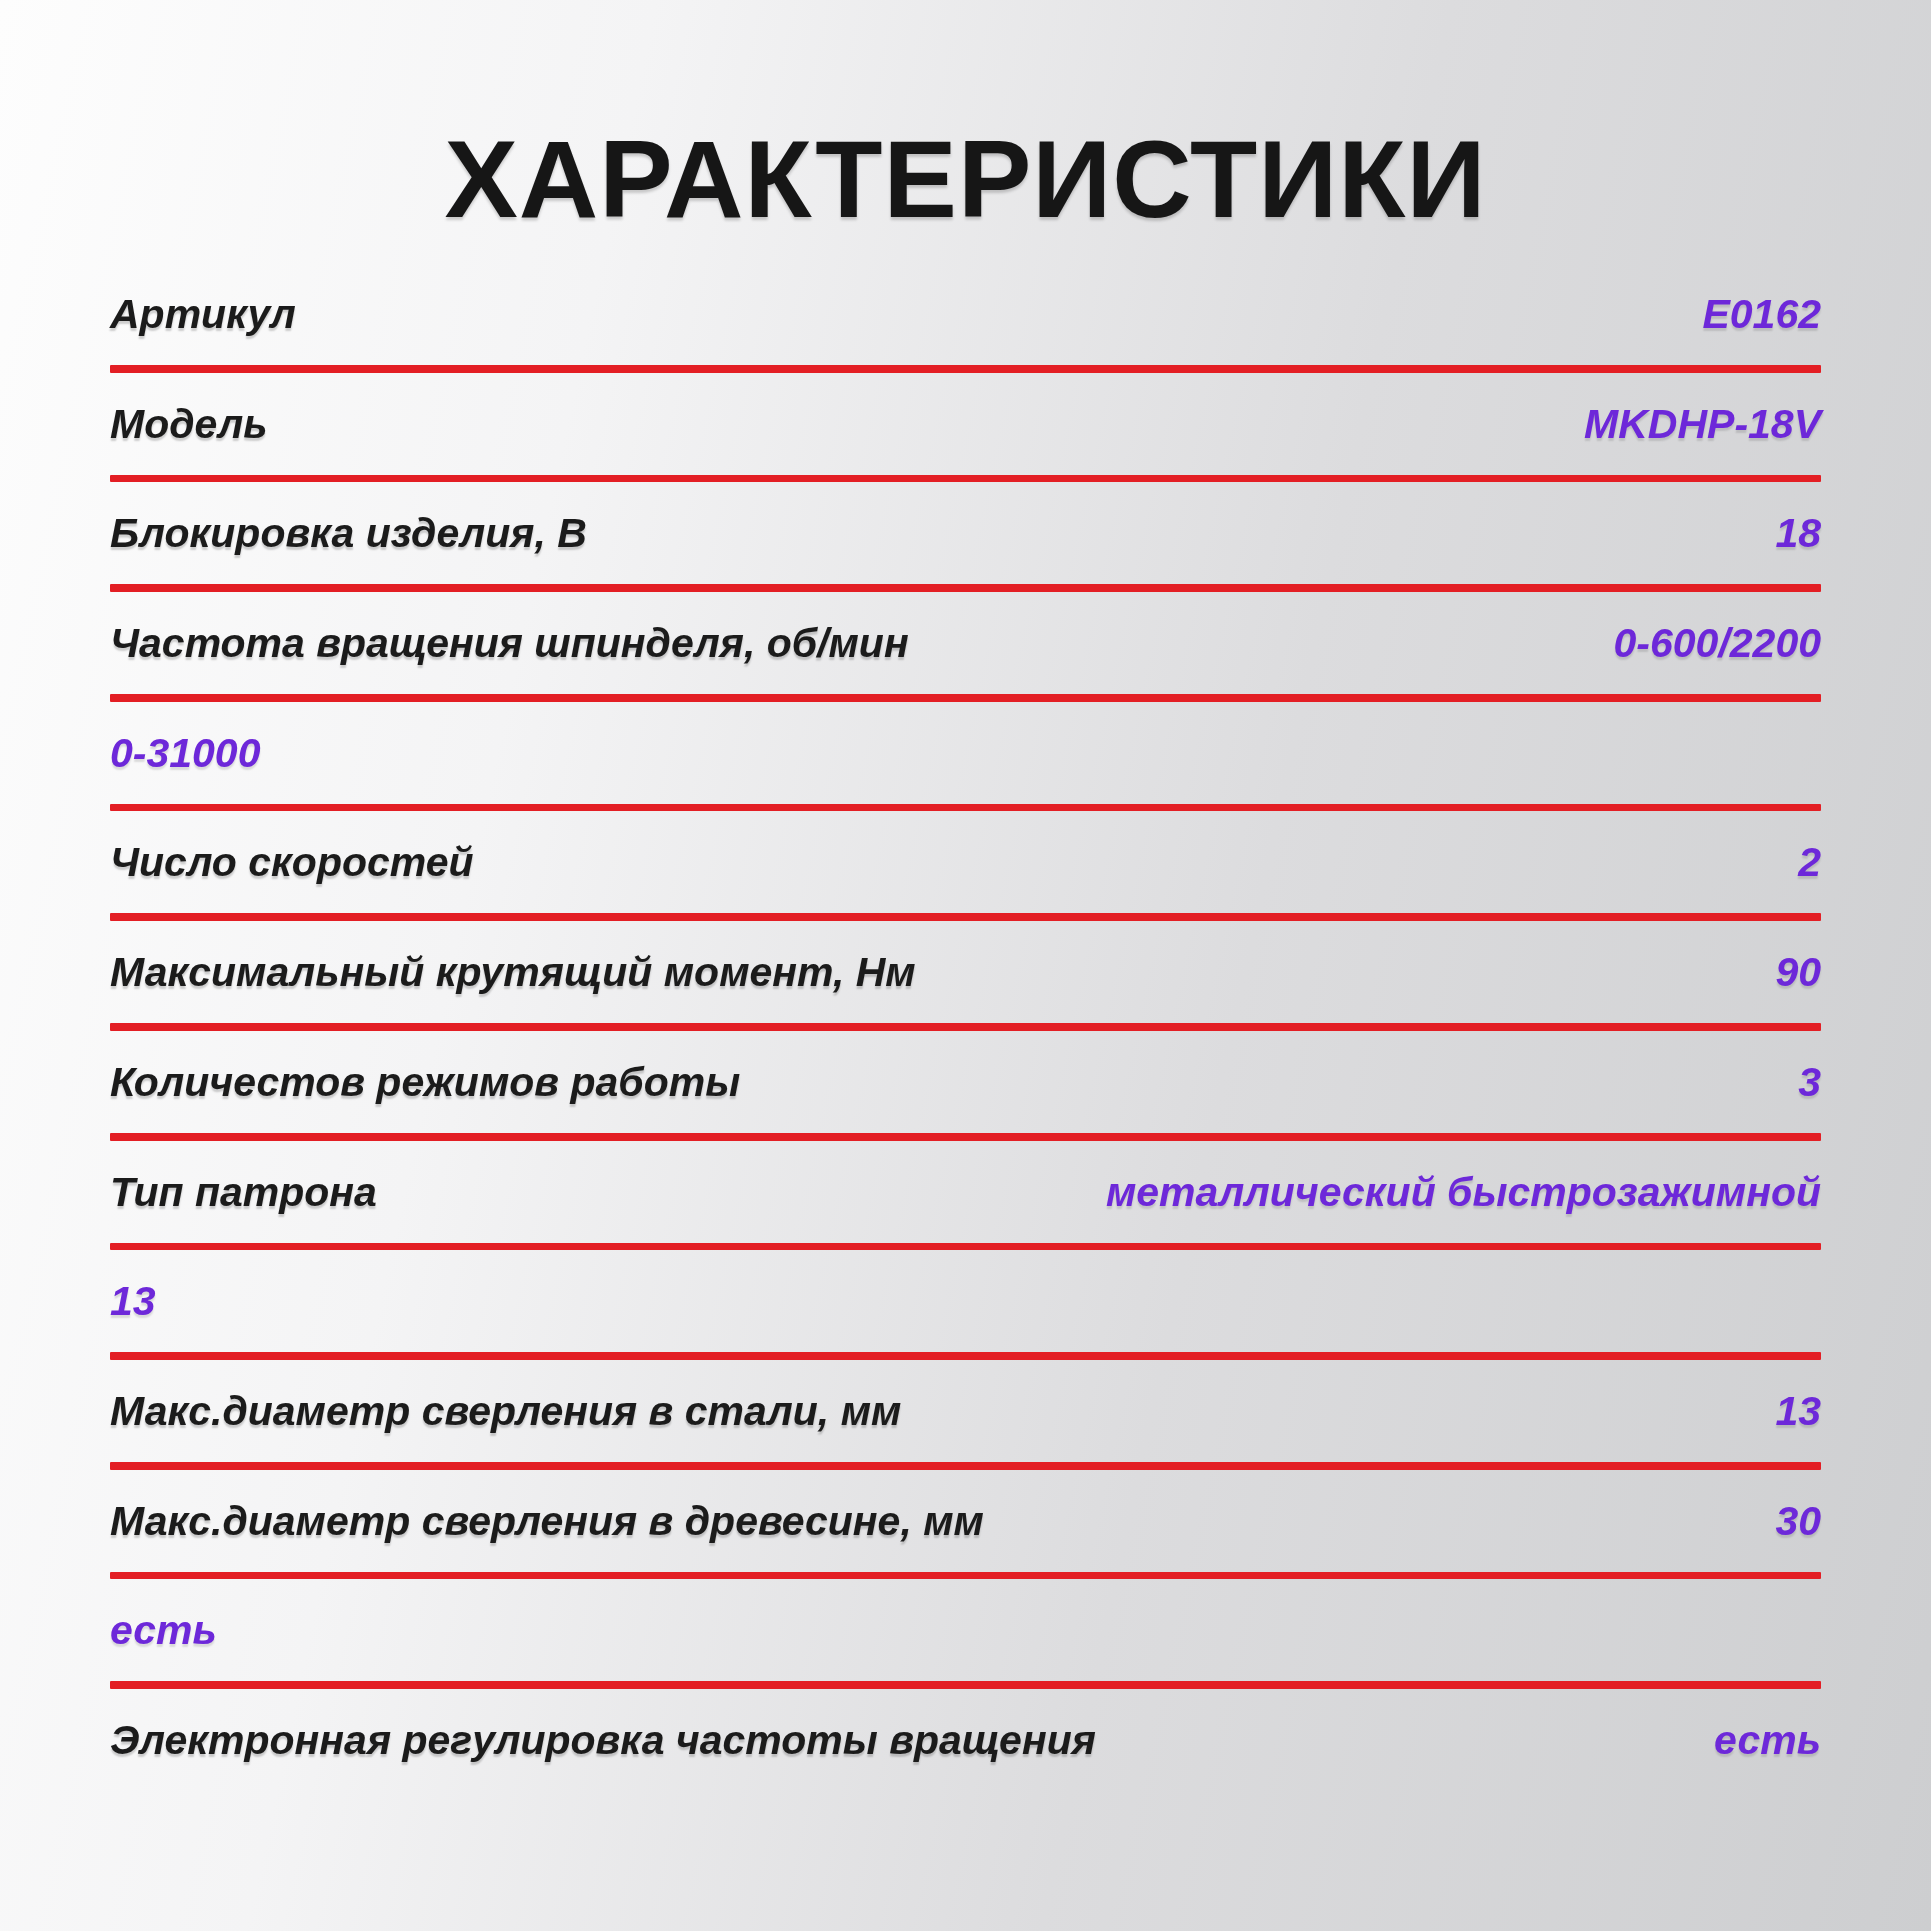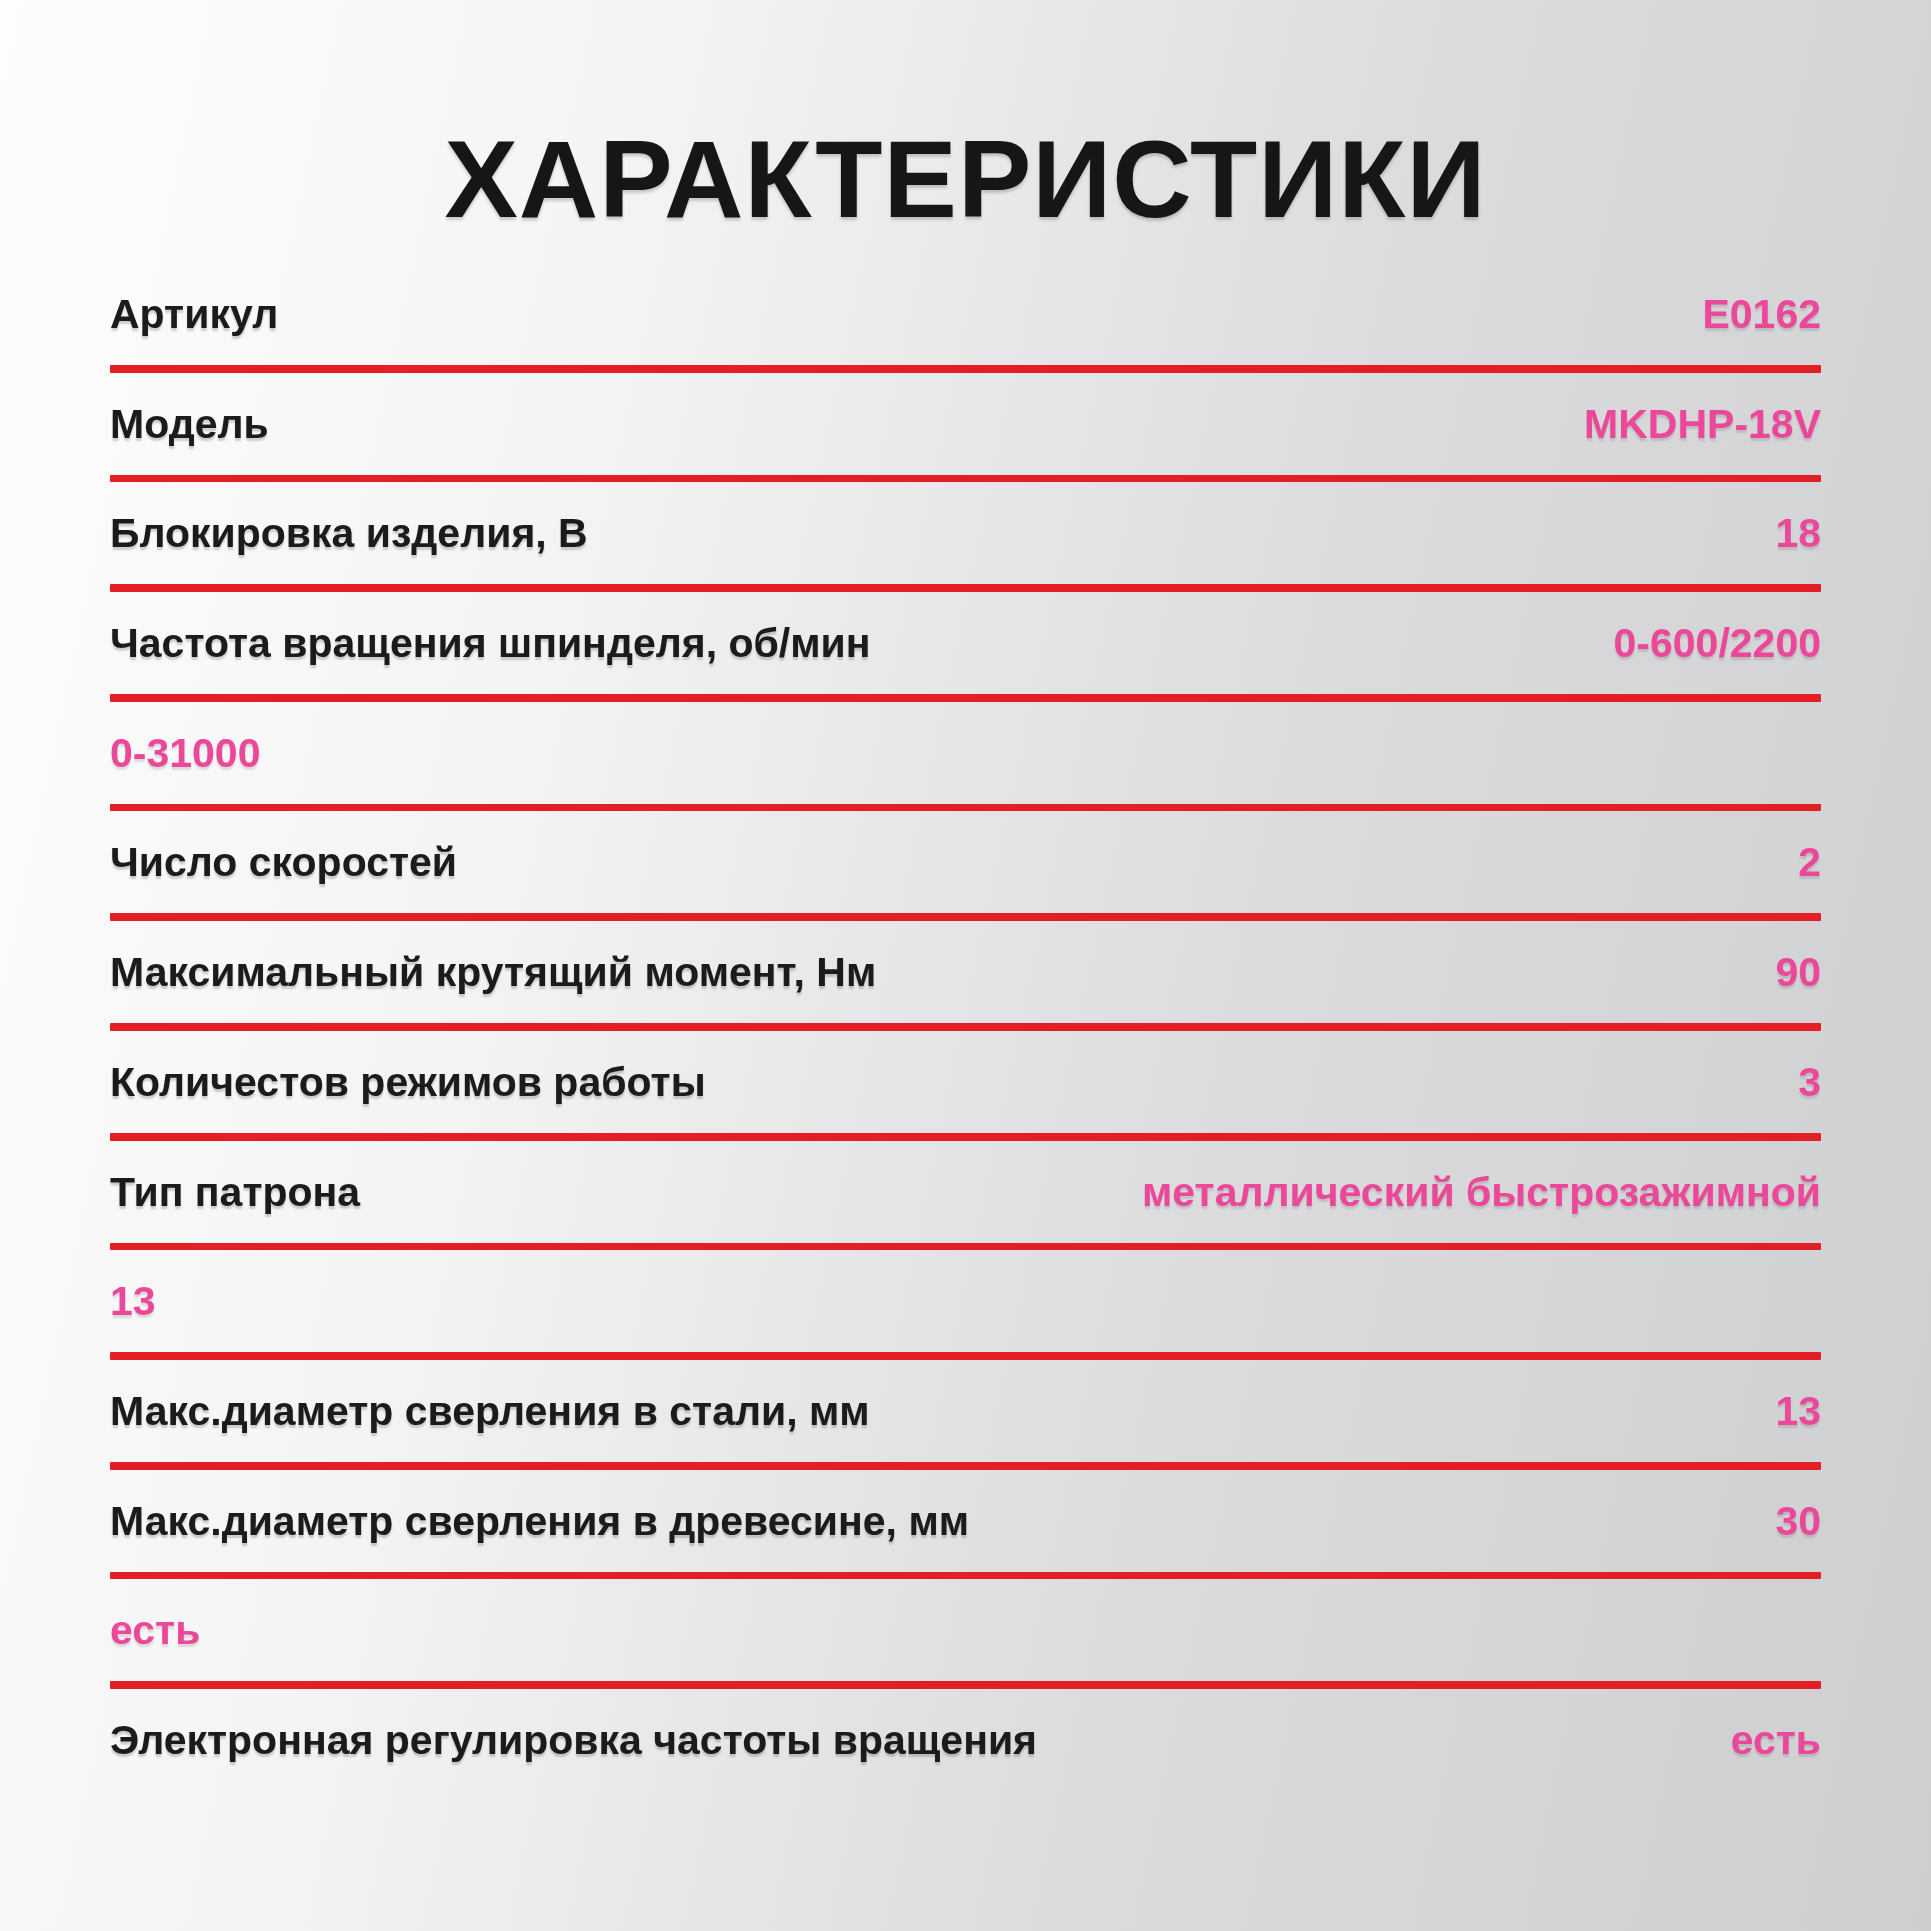--- a/index.html
+++ b/index.html
@@ -32,34 +32,35 @@
   }
   .spec-table {
     margin: 27px 110px 0 110px;
   }
   .spec-row {
     display: flex;
     justify-content: space-between;
     align-items: baseline;
     gap: 46px;
     padding: 27px 0;
+    font-style: italic;
   }
   .spec-label {
     font-size: 41px;
     line-height: 48px;
     font-weight: 700;
     color: #1b1b1b;
     text-shadow: 0 2.9px 1.9px rgba(0,0,0,0.18);
     white-space: nowrap;
   }
   .spec-value {
     font-size: 41px;
     line-height: 48px;
     font-weight: 700;
-    color: #ec4899;
+    color: #6d28d9;
     text-align: right;
     text-shadow: 0 2.9px 1.9px rgba(0,0,0,0.12);
     white-space: nowrap;
   }
   .row-divider {
     height: 7.7px;
     background: #e31e24;
     border-radius: 1px;
   }
 </style>

